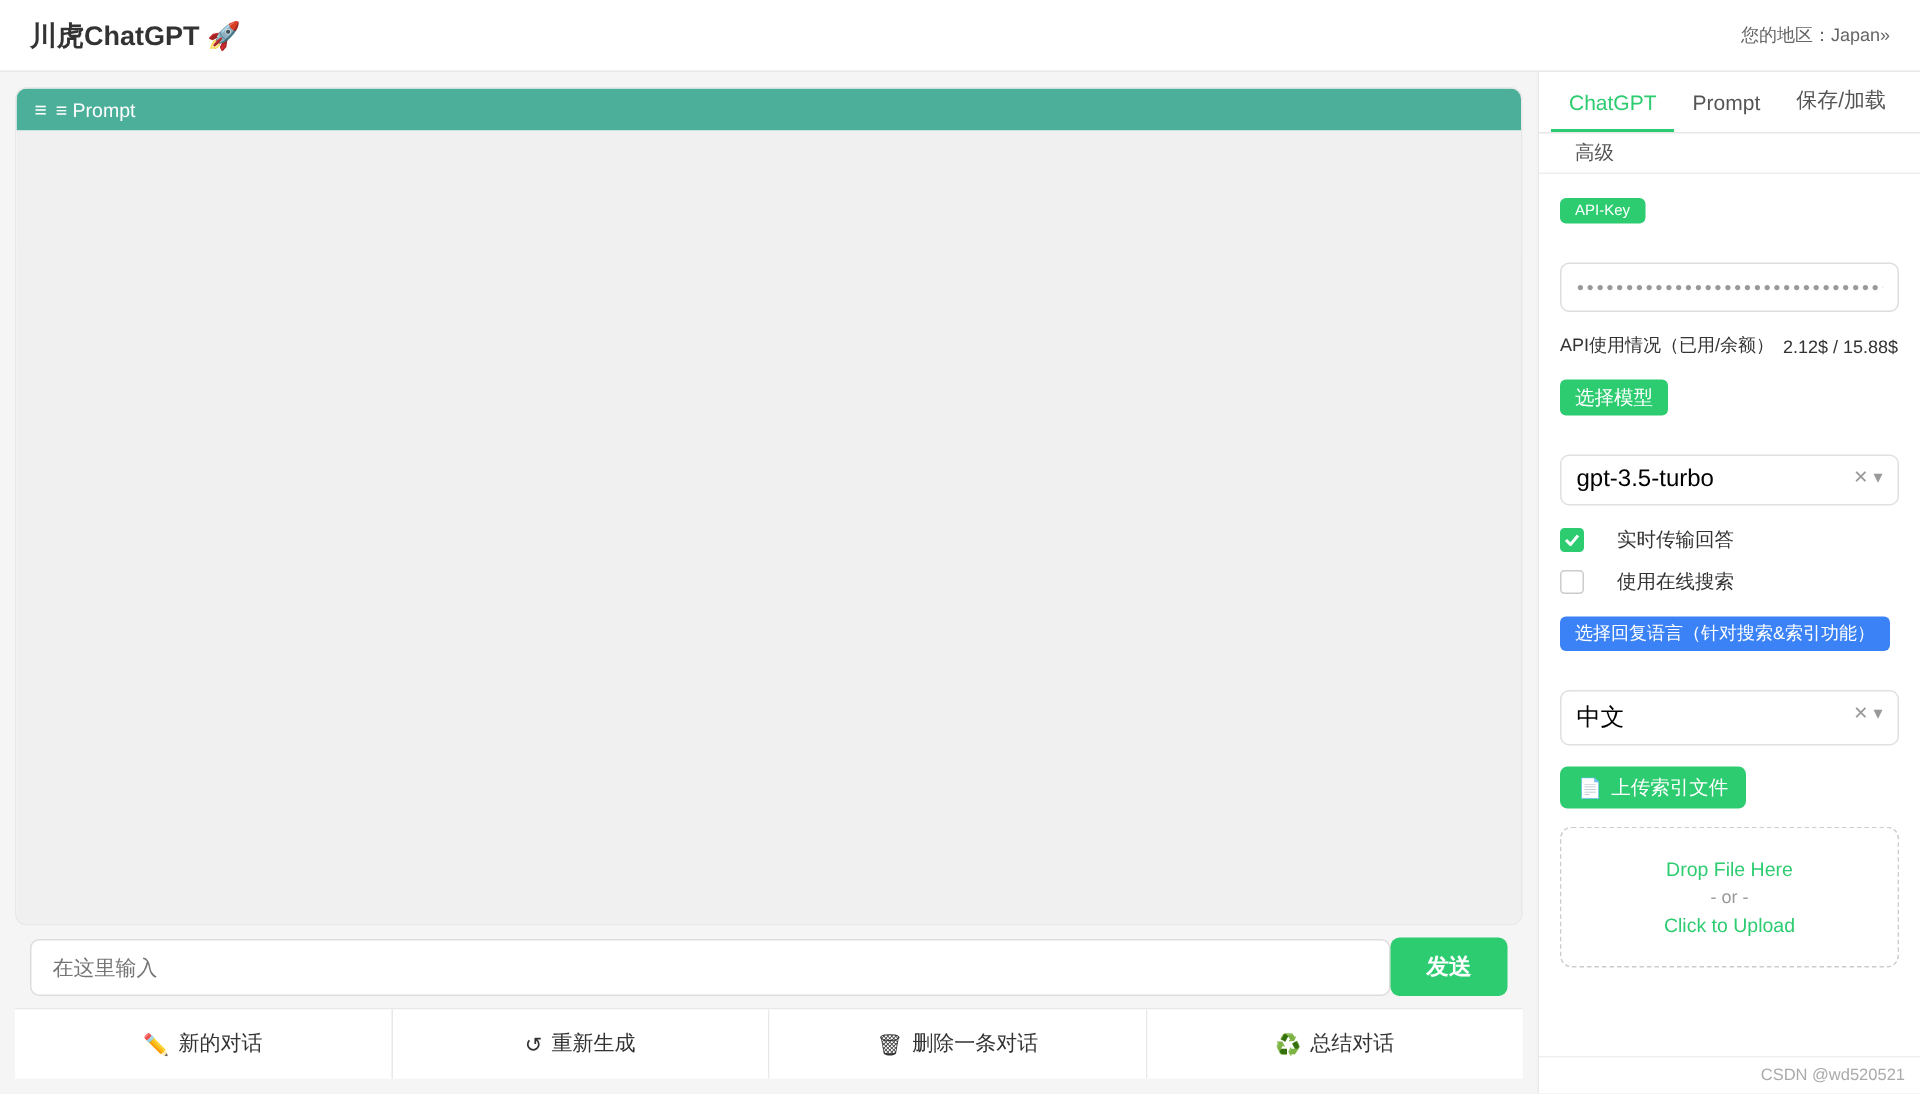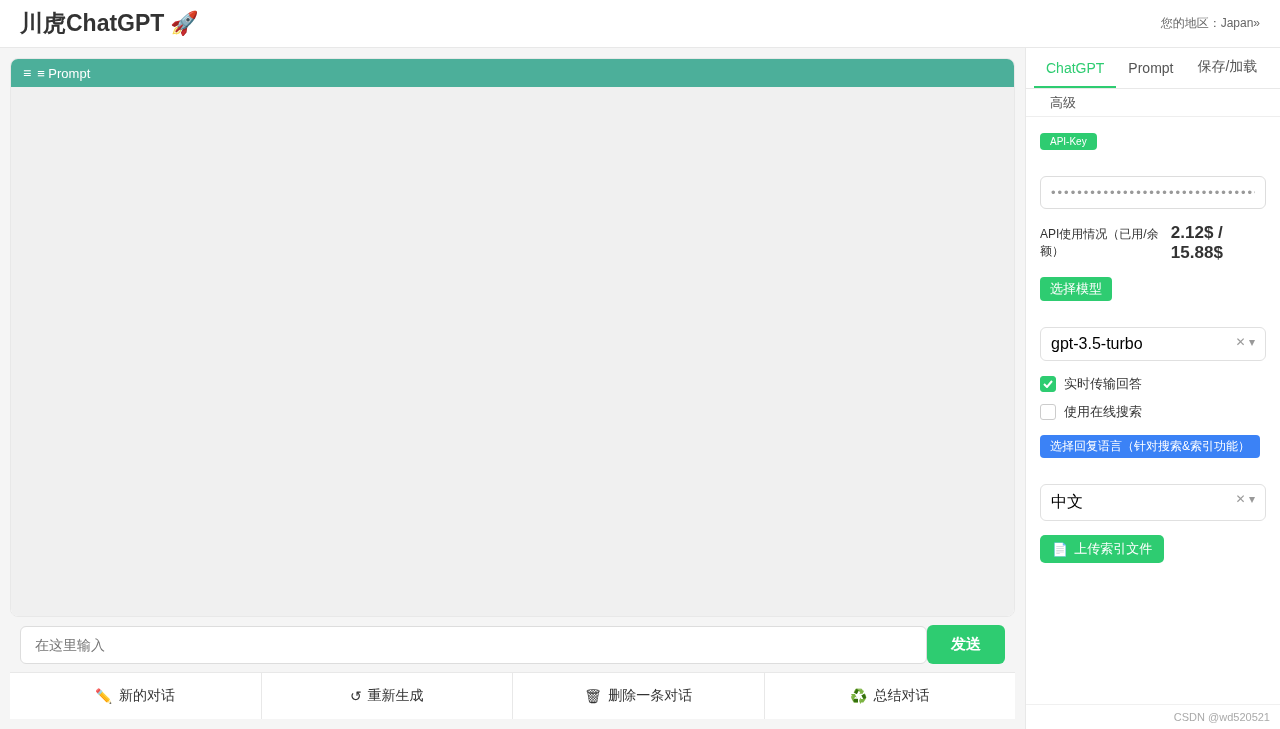--- a/index.html
+++ b/index.html
@@ -1,20 +1,20 @@
 <!DOCTYPE html>
 <html><head>
   <meta charset="utf-8">
   <style>
     * { box-sizing: border-box; margin: 0; padding: 0; }
     body { font-family: -apple-system, BlinkMacSystemFont, 'Segoe UI', sans-serif; background: #f5f5f5; height: 729px; overflow: hidden; display: flex; flex-direction: column; }
 
     
     .header { background: #fff; padding: 8px 20px; display: flex; align-items: center; justify-content: space-between; border-bottom: 1px solid #e8e8e8; height: 48px; }
-    .logo { font-size: 23px; font-weight: bold; color: #333; }
+    .logo { font-size: 18px; font-weight: bold; color: #333; }
     .region-info { font-size: 12px; color: #666; }
 
     
     .main-container { display: flex; flex: 1; overflow: hidden; }
 
     
     .left-panel { flex: 1; display: flex; flex-direction: column; padding: 10px; background: #f5f5f5; }
     .chatbot-area { flex: 1; background: #fff; border: 1px solid #e8e8e8; border-radius: 8px; overflow: hidden; display: flex; flex-direction: column; }
     .chatbot-header { background: #4CAF9A; color: #fff; padding: 6px 12px; font-size: 14px; display: flex; align-items: center; gap: 6px; }
     .chatbot-body { flex: 1; background: #f0f0f0; }
@@ -41,28 +41,28 @@
     
     .right-content { padding: 14px; flex: 1; }
 
     
     .section-label { background: #2ecc71; color: #fff; padding: 3px 10px; border-radius: 4px; font-size: 10px; display: inline-block; margin-bottom: 8px; }
     .api-input { width: 100%; border: 1px solid #ddd; border-radius: 6px; padding: 8px 10px; font-size: 13px; color: #999; letter-spacing: 2px; margin-bottom: 14px; outline: none; }
 
     
     .api-usage { font-size: 12px; color: #666; margin-bottom: 14px; display: flex; gap: 6px; align-items: center; }
     .api-usage-label { color: #333; font-size: 12px; }
-    .api-usage-value { color: #333; font-size: 17px; font-weight: bold; }
+    .api-usage-value { color: #333; font-size: 12px; }
 
     
     .model-label { background: #2ecc71; color: #fff; padding: 3px 10px; border-radius: 4px; font-size: 13px; display: inline-block; margin-bottom: 8px; }
     .model-select-inner { display: flex; justify-content: space-between; width: 100%; border: 1px solid #e0e0e0; border-radius: 6px; padding: 7px 10px; }
 
     
-    .checkbox-row { display: flex; align-items: center; gap: 8px; margin-bottom: 10px; font-size: 13px; color: #333; }
+    .checkbox-row { display: flex; align-items: center; gap: 22px; margin-bottom: 10px; font-size: 13px; color: #333; }
     .checkbox-box { width: 16px; height: 16px; border: 1px solid #2ecc71; border-radius: 3px; background: #2ecc71; display: flex; align-items: center; justify-content: center; flex-shrink: 0; }
     .checkbox-empty { width: 16px; height: 16px; border: 1px solid #ccc; border-radius: 3px; background: #fff; flex-shrink: 0; }
 
     
     .lang-label { background: #3b82f6; color: #fff; padding: 3px 10px; border-radius: 4px; font-size: 12px; display: inline-block; margin-bottom: 8px; }
 
     
     .upload-label-btn { background: #2ecc71; color: #fff; padding: 5px 12px; border-radius: 5px; font-size: 13px; display: inline-flex; align-items: center; gap: 6px; margin-bottom: 12px; cursor: pointer; border: none; }
     .drop-zone { border: 1.5px dashed #ccc; border-radius: 8px; padding: 20px; text-align: center; color: #2ecc71; font-size: 13px; cursor: pointer; }
     .drop-zone .or { color: #999; font-size: 12px; margin: 4px 0; }
@@ -173,20 +173,25 @@
           <span>中文</span>
           <span style="color:#999;font-size:12px;">✕ ▾</span>
         </div>
       </div>
 
       <div style="margin-bottom:14px;">
         <button class="upload-label-btn">
           <span>📄</span>
           <span>上传索引文件</span>
         </button>
+        <div class="drop-zone">
+          <div style="color:#2ecc71;font-size:13px;">Drop File Here</div>
+          <div class="or">- or -</div>
+          <div class="click-upload">Click to Upload</div>
+        </div>
       </div>
 
     </div>
 
     <div class="right-footer">
       <span>CSDN @wd520521</span>
     </div>
 
   </div>
 </div>

